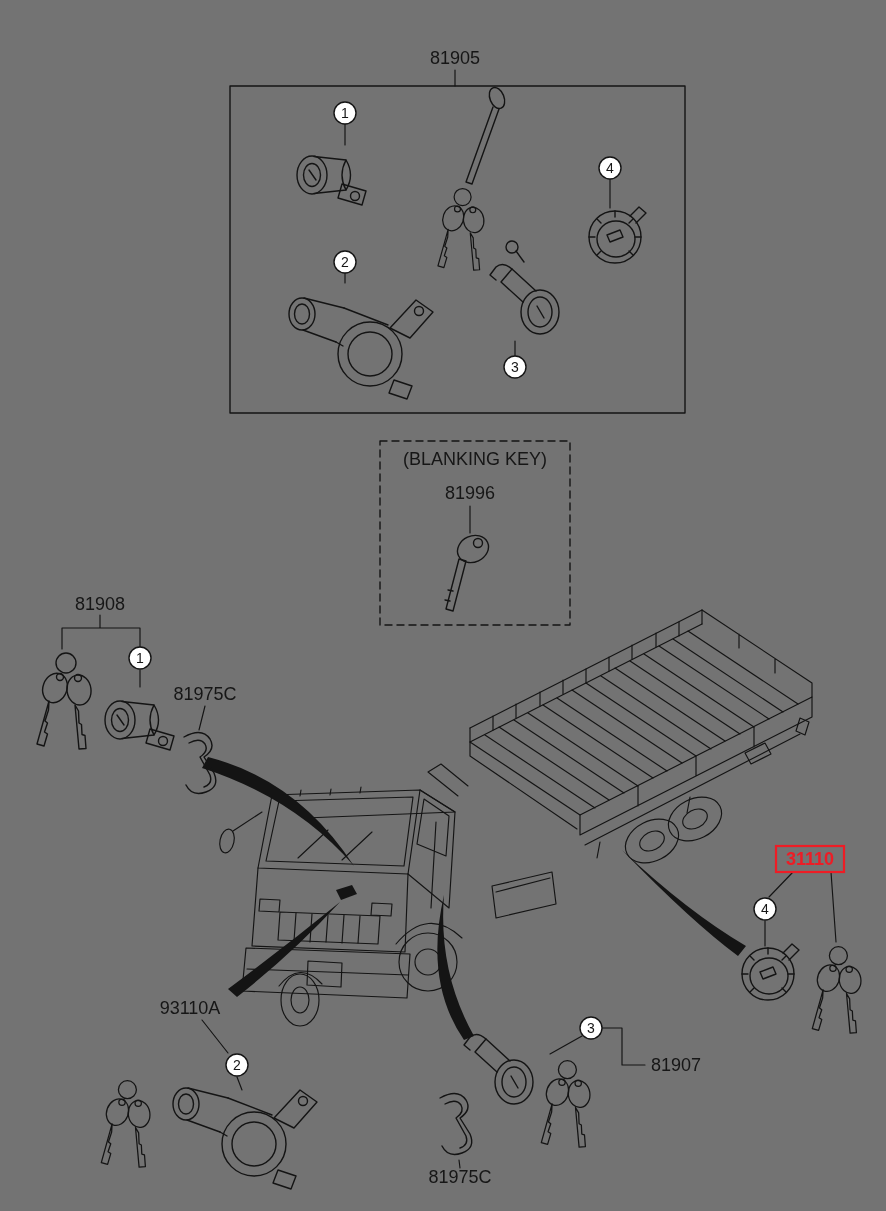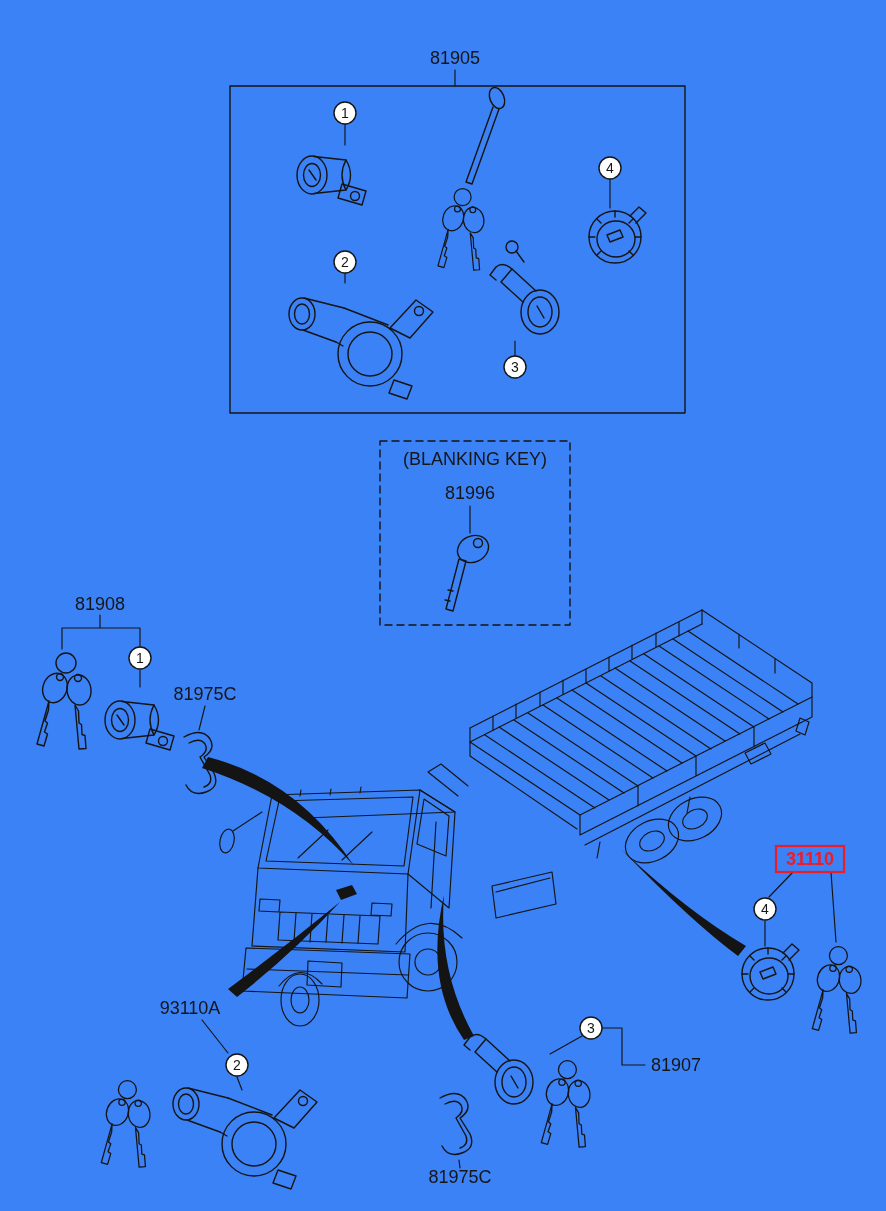--- a/index.html
+++ b/index.html
@@ -1,16 +1,16 @@
 <!DOCTYPE html>
 <html><head>
 <meta charset="utf-8">
 <style>
   html,body{margin:0;padding:0;background:#ffffff;}
-  .stage{position:relative;width:886px;height:1211px;background:#3b82f6;overflow:hidden;}
+  .stage{position:relative;width:886px;height:1211px;background:#737373;overflow:hidden;}
   svg{display:block;}
   .ln{fill:none;stroke:#141414;stroke-width:1.4;stroke-linecap:round;stroke-linejoin:round;}
   .thin{stroke-width:1.15;}
   .blk{fill:#141414;stroke:none;}
   .dash{stroke-dasharray:7 5;}
   .lbl{font-family:"Liberation Sans",sans-serif;font-size:18px;fill:#161616;}
   .lblhl{font-family:"Liberation Sans",sans-serif;font-size:18px;font-weight:bold;}
   .cnum{font-family:"Liberation Sans",sans-serif;font-size:14px;fill:#161616;text-anchor:middle;}
   .callout{fill:#ffffff;stroke:#141414;stroke-width:1.4;}
   text{user-select:none;}

